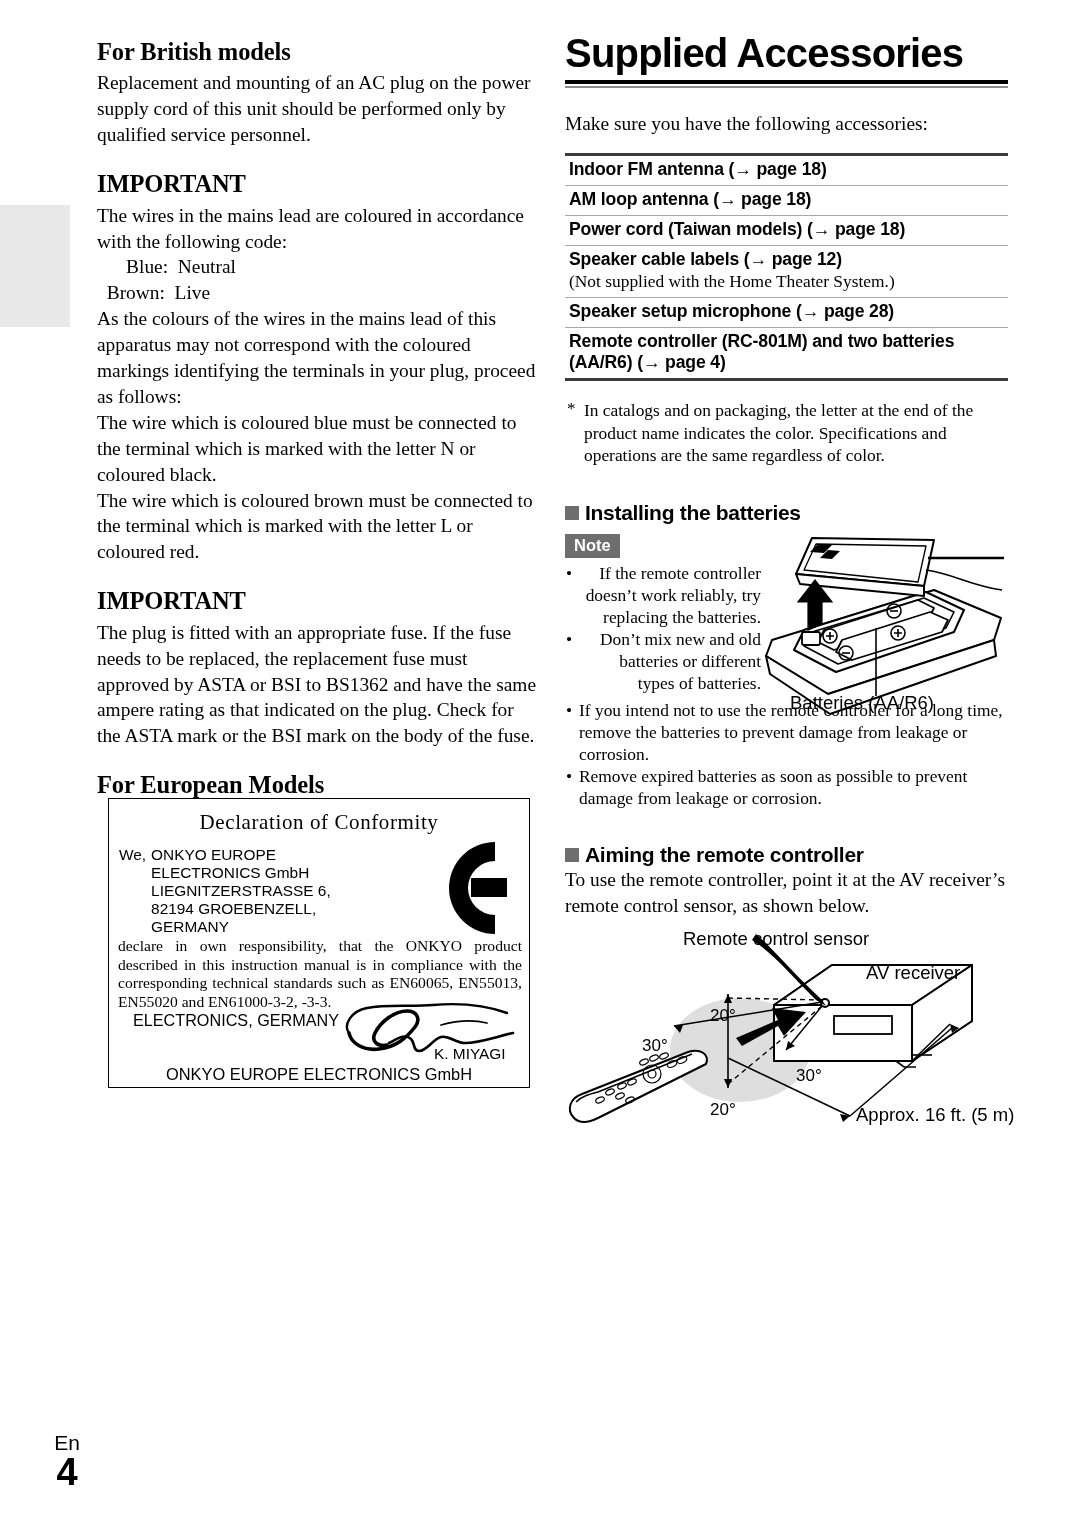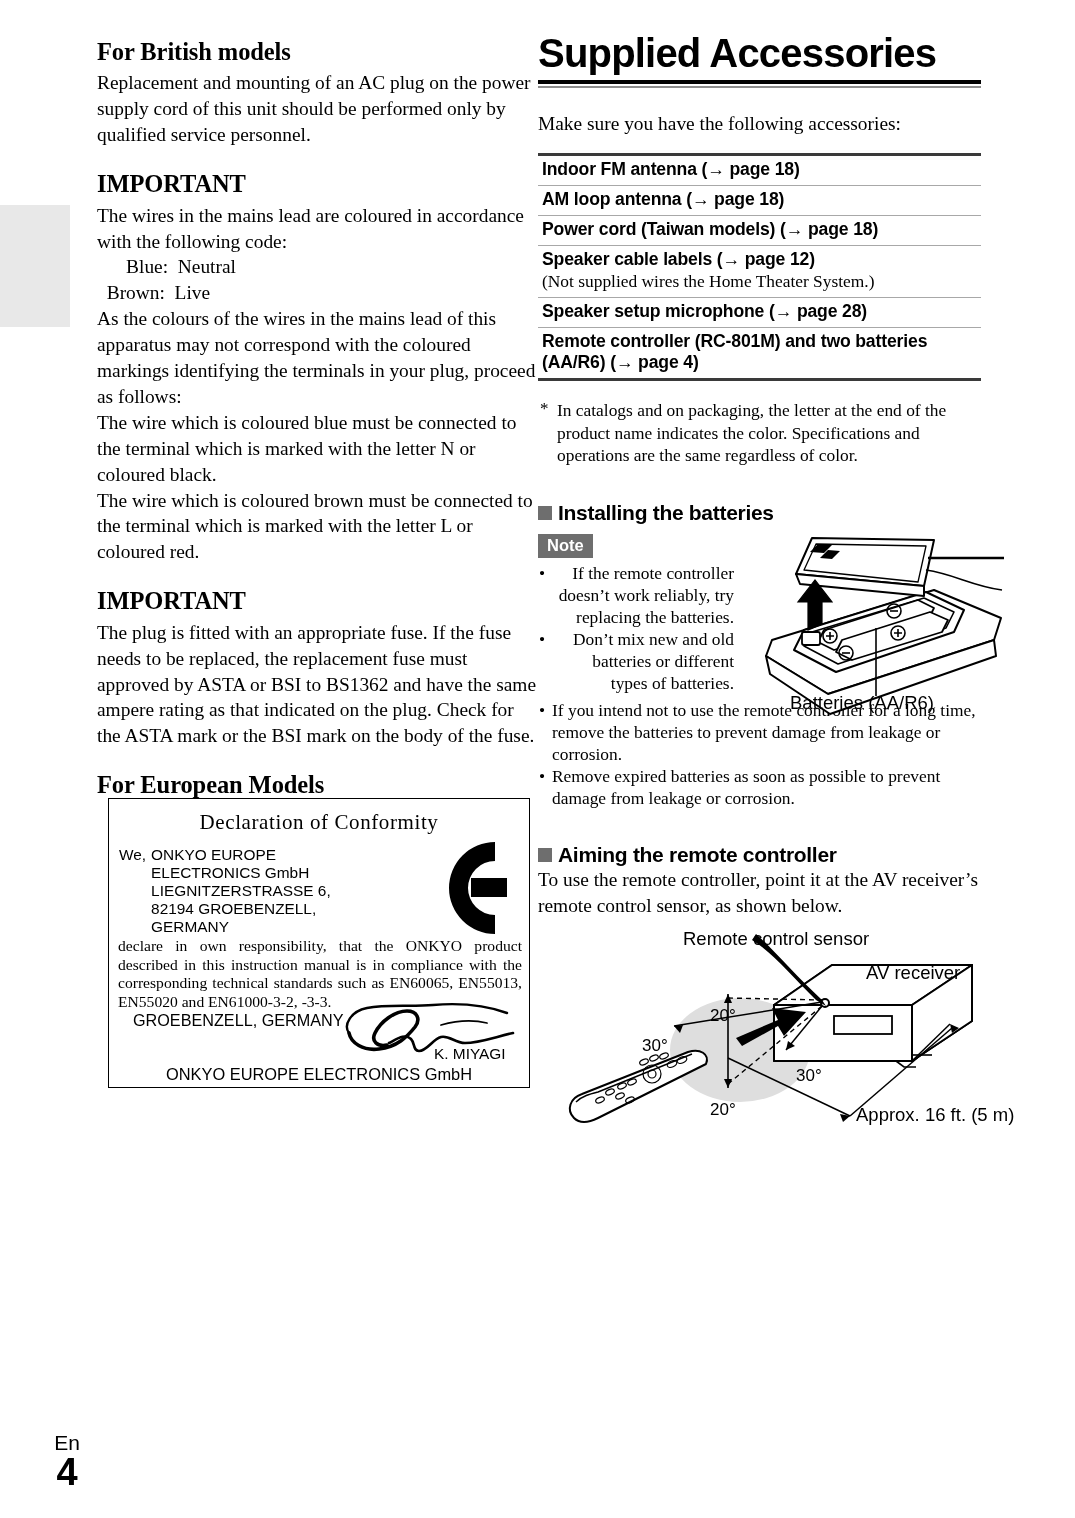--- a/index.html
+++ b/index.html
@@ -28,21 +28,21 @@
 
   
   .col-left {
     position: absolute;
     left: 97px;
     top: 38px;
     width: 440px;
   }
   .col-right {
     position: absolute;
-    left: 538px;
+    left: 565px;
     top: 33px;
     width: 443px;
   }
 
   
   .serif-h {
     font-family: "Liberation Serif", serif;
     font-weight: bold;
     font-size: 24.5px;
     line-height: 1.12;
@@ -357,21 +357,21 @@
   </div>
 
   <svg class="ce-mark" viewBox="0 0 148 102">
     <path d="M58 5 A46 46 0 1 0 58 97 A46 46 0 0 1 58 5 Z" fill="#000" transform="translate(2,0)"></path>
     <path d="M62 51 A46 46 0 0 1 108 5 L108 24 A27 27 0 0 0 81 51 A27 27 0 0 0 108 78 L108 97 A46 46 0 0 1 62 51 Z" fill="#000" transform="translate(26,0)"></path>
     <rect x="110" y="41" width="36" height="19" fill="#000"></rect>
   </svg>
 
   <div class="doc-declare">declare in own responsibility, that the ONKYO product described in this instruction manual is in compliance with the corresponding   technical  standards  such  as  EN60065, EN55013, EN55020 and EN61000-3-2, -3-3.</div>
 
-  <div class="doc-city">GROEBENZELL, GERMANY</div>
+  <div class="doc-city">ELECTRONICS, GERMANY</div>
 
   <svg class="signature" viewBox="0 0 185 62">
     <g fill="none" stroke="#000" stroke-linecap="round">
       <path d="M12 34 C6 26 14 12 30 9 C50 5 74 8 96 6 C120 4 148 6 170 14" stroke-width="2.4"></path>
       <path d="M12 34 C14 44 26 52 42 50 C60 48 70 38 78 28 C84 20 80 12 70 12
                C58 12 44 22 38 34 C34 42 40 48 50 46" stroke-width="3.6"></path>
       <path d="M52 44 C60 40 68 34 74 40 C78 44 76 52 82 52 C90 52 96 40 104 38
                C112 36 118 44 128 44 C142 44 158 38 176 34" stroke-width="2.6"></path>
       <path d="M104 26 C118 22 134 20 150 24" stroke-width="1.8"></path>
     </g>
@@ -395,21 +395,21 @@
       <div class="acc-main">Indoor FM antenna (→ page 18)</div>
     </div>
     <div class="acc-row">
       <div class="acc-main">AM loop antenna (→ page 18)</div>
     </div>
     <div class="acc-row">
       <div class="acc-main">Power cord (Taiwan models) (→ page 18)</div>
     </div>
     <div class="acc-row">
       <div class="acc-main">Speaker cable labels (→ page 12)</div>
-      <div class="acc-note">(Not supplied wires the Home Theater System.)</div>
+      <div class="acc-note">(Not supplied with the Home Theater System.)</div>
     </div>
     <div class="acc-row">
       <div class="acc-main">Speaker setup microphone (→ page 28)</div>
     </div>
     <div class="acc-row">
       <div class="acc-main">Remote controller (RC-801M) and two batteries (AA/R6) (→ page 4)</div>
     </div>
   </div>
 
   <div class="footnote">

